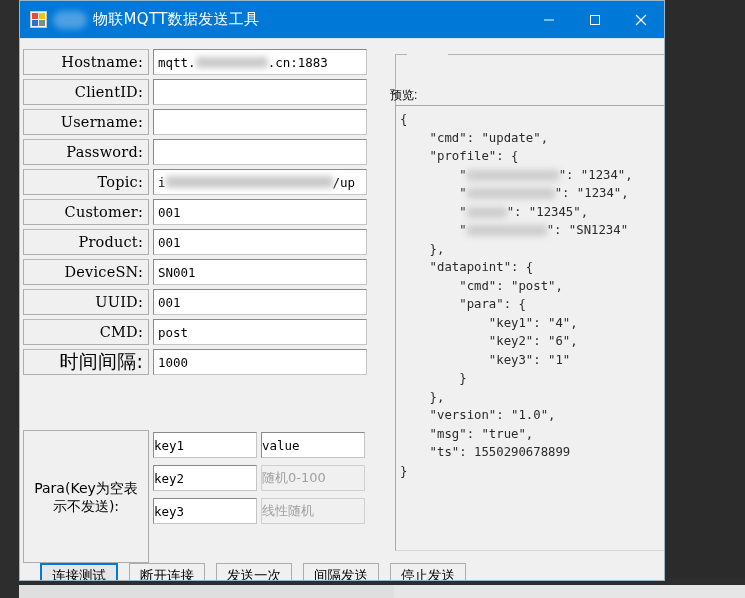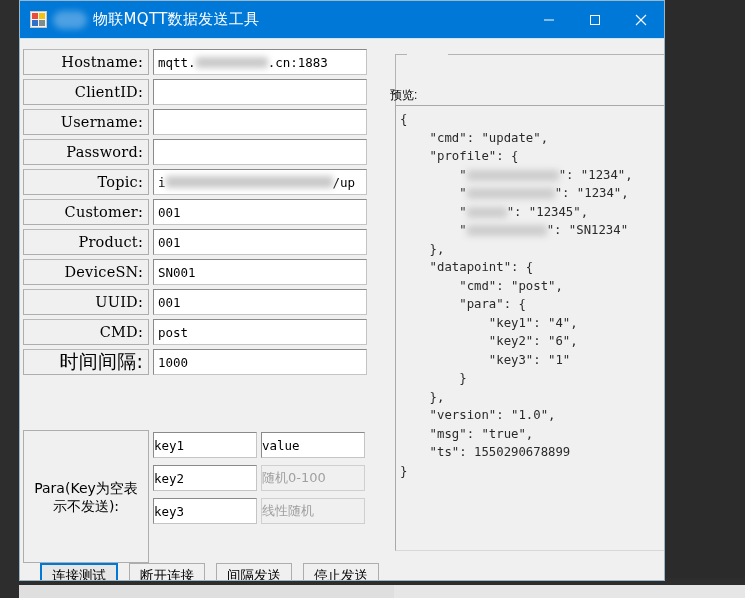--- a/index.html
+++ b/index.html
@@ -353,20 +353,21 @@
       <div class="preview-caplineR"></div>
       <div class="preview-label">预览:</div>
 
       <div class="preview-inner">
         <div class="json" id="json-out"><div>{</div><div>    "cmd": "update",</div><div>    "profile": {</div><div>        "<span class="b" style="width: 92px; height: 11px;"></span>": "1234",</div><div>        "<span class="b" style="width: 88px; height: 11px;"></span>": "1234",</div><div>        "<span class="b" style="width: 40px; height: 11px;"></span>": "12345",</div><div>        "<span class="b" style="width: 80px; height: 11px;"></span>": "SN1234"</div><div>    },</div><div>    "datapoint": {</div><div>        "cmd": "post",</div><div>        "para": {</div><div>            "key1": "4",</div><div>            "key2": "6",</div><div>            "key3": "1"</div><div>        }</div><div>    },</div><div>    "version": "1.0",</div><div>    "msg": "true",</div><div>    "ts": 1550290678899</div><div>}</div></div>
       </div>
 
       <div class="btnbar">
         <div class="btn focused">连接测试</div>
         <div class="btn">断开连接</div>
+        <div class="btn">发送一次</div>
         <div class="btn">间隔发送</div>
         <div class="btn">停止发送</div>
       </div>
 
       <div class="statusbar">
         
         
       </div>
 
     </div>

